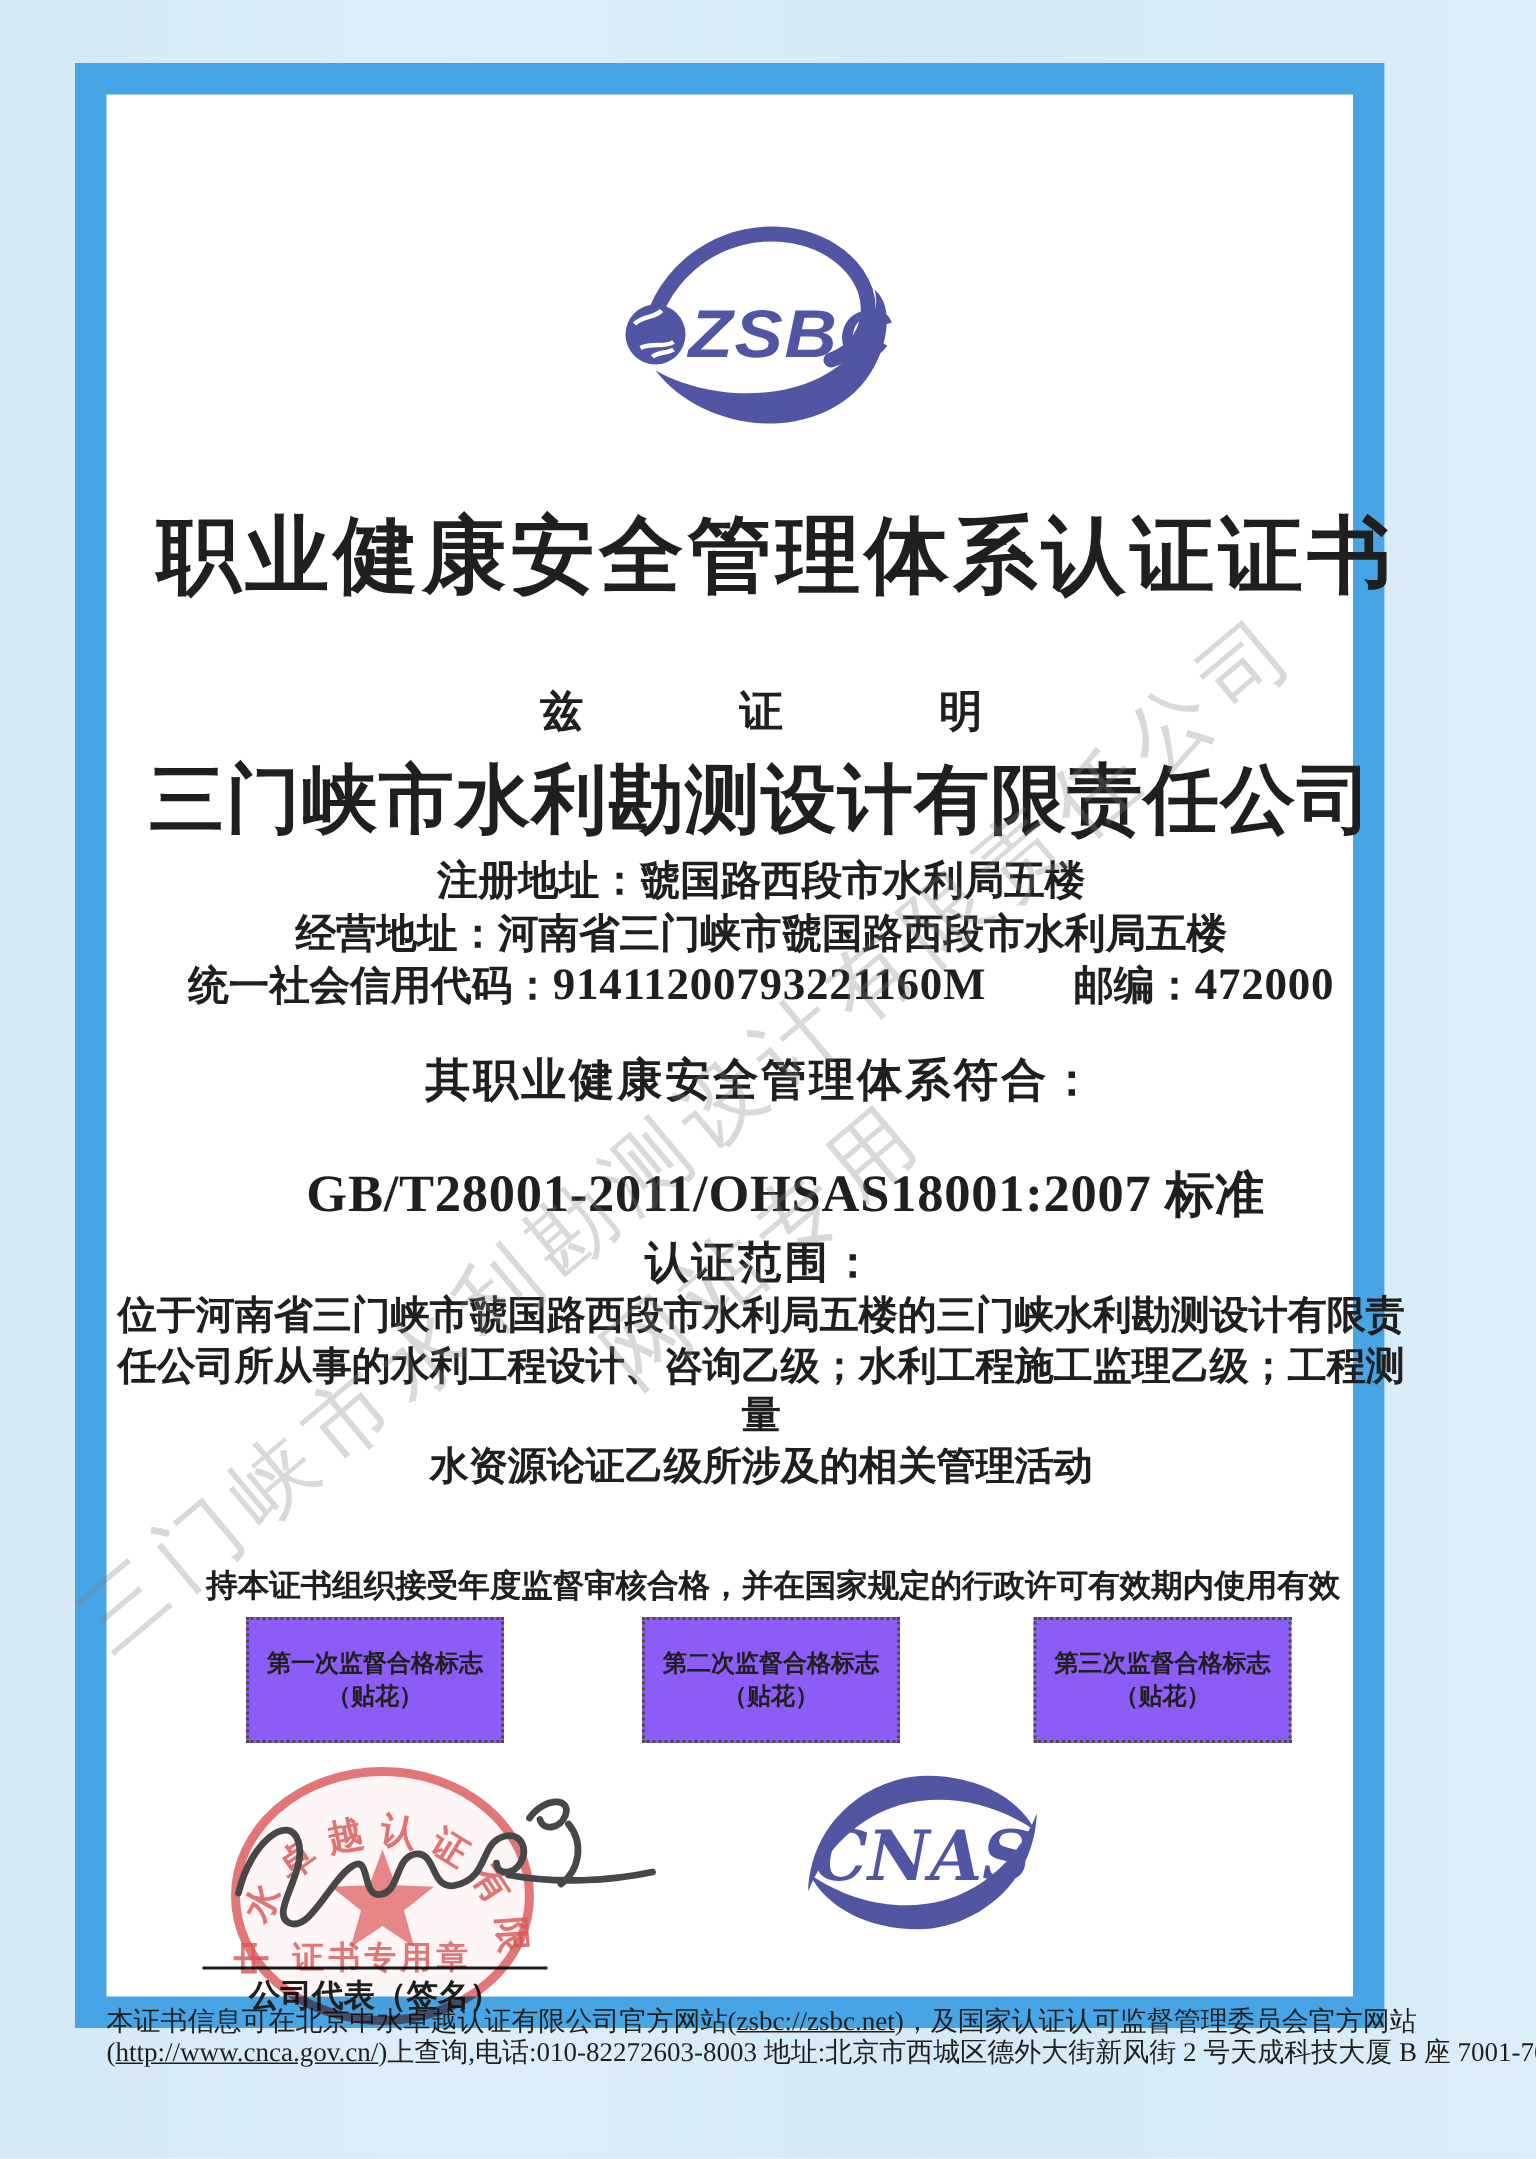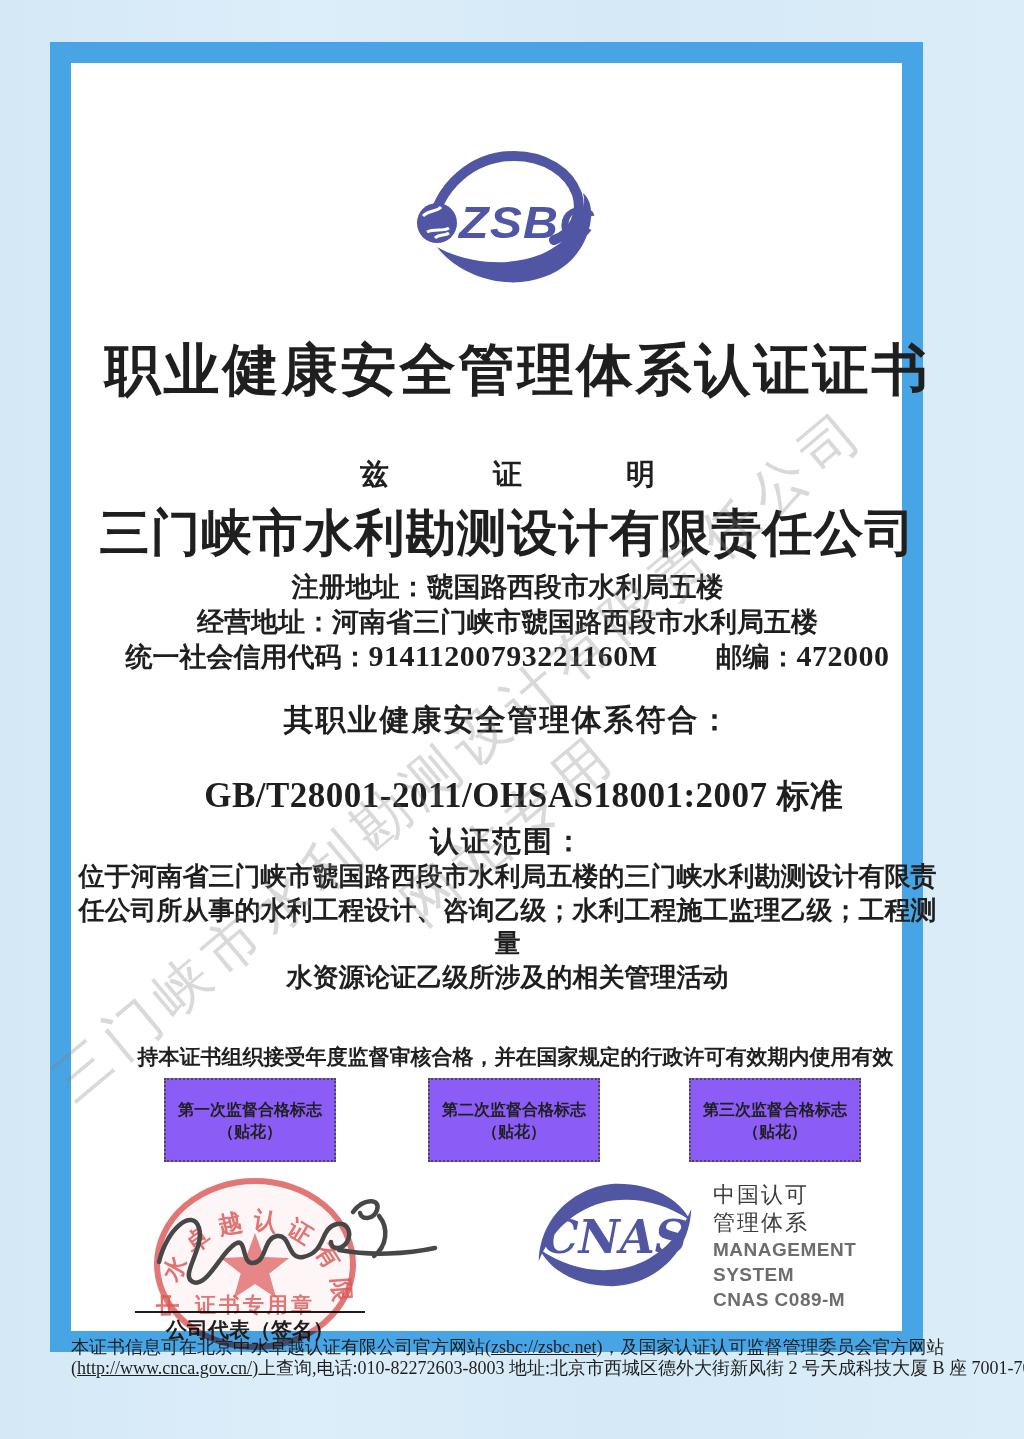--- a/index.html
+++ b/index.html
@@ -156,26 +156,20 @@
         <path d="M 238,28 C 248,40 246,58 233,68"></path>
       </g>
     </svg>
 
     <svg class="abs cnas-logo" viewBox="0 0 170 118">
       <path d="M 6,86 C 8,34 52,6 88,6 C 124,6 152,22 163,44 C 134,24 100,18 70,26 C 42,34 18,56 6,86 Z" fill="#5156a3"></path>
       <path d="M 164,32 C 162,84 118,112 82,112 C 46,112 18,96 7,74 C 36,94 70,100 100,92 C 128,84 152,62 164,32 Z" fill="#5156a3"></path>
       <text x="10" y="78" font-size="48" font-weight="700" font-style="italic" font-family="DejaVu Serif, serif" textLength="150" lengthAdjust="spacingAndGlyphs" fill="#5156a3">CNAS</text>
     </svg>
 
-    <div class="abs cnas-text">
-      <div class="cn">中国认可</div>
-      <div class="cn">管理体系</div>
-      <div class="en">MANAGEMENT SYSTEM</div>
-      <div class="en">CNAS C089-M</div>
-    </div>
 
     <div class="abs sig-line"></div>
     <div class="abs sig-label">公司代表（签名）</div>
 
     <div class="abs ctr footer f1">
       <span>本证书信息可在北京中水卓越认证有限公司官方网站(</span><span class="url">zsbc://zsbc.net</span><span>)，及国家认证认可监督管理委员会官方网站</span>
     </div>
     <div class="abs ctr footer f2">
       <span>(</span><span class="url">http://www.cnca.gov.cn/</span><span>)上查询,电话:010-82272603-8003 地址:北京市西城区德外大街新风街 2 号天成科技大厦 B 座 7001-7004</span>
     </div>

